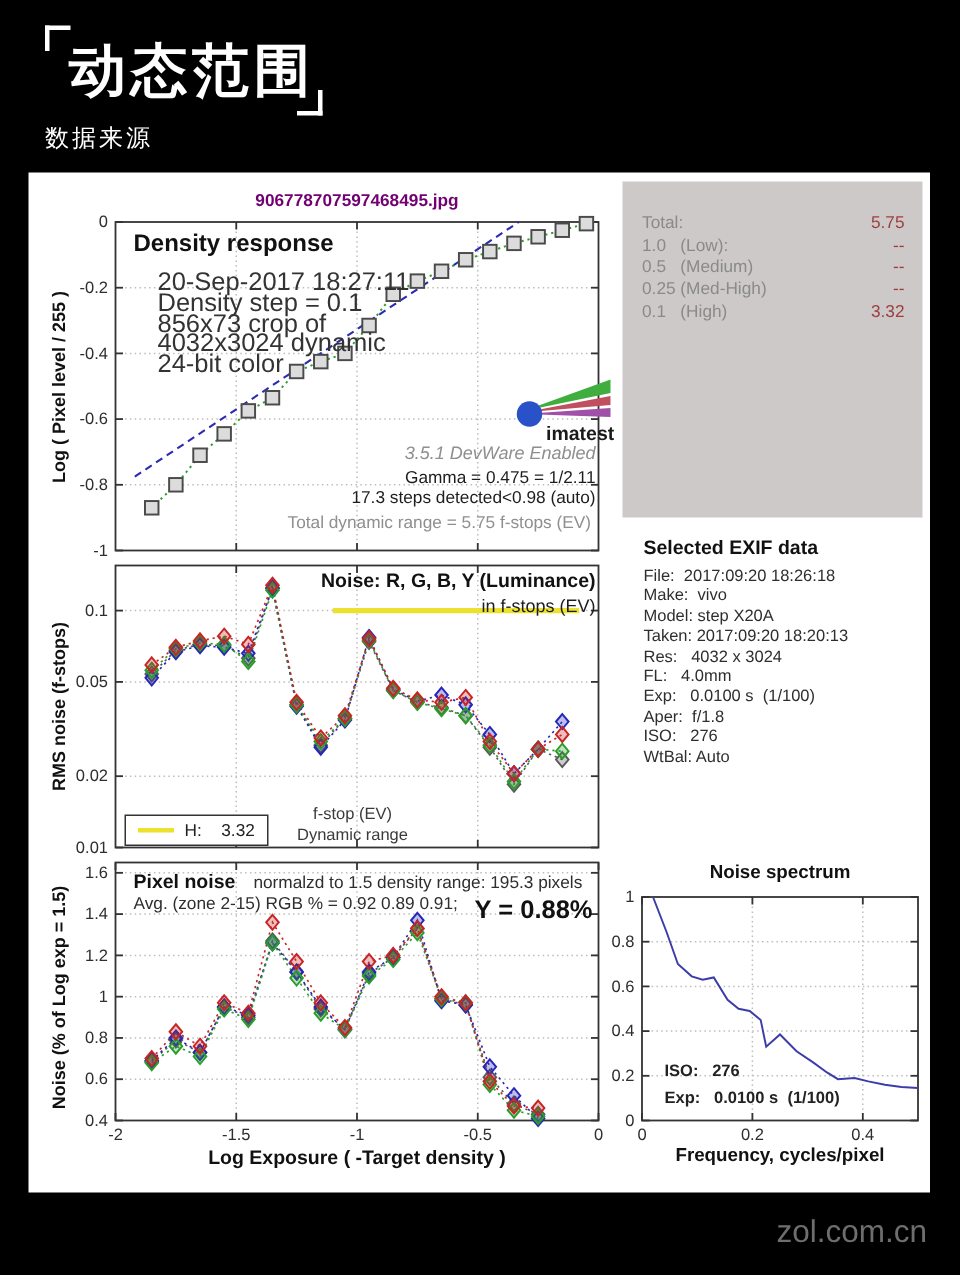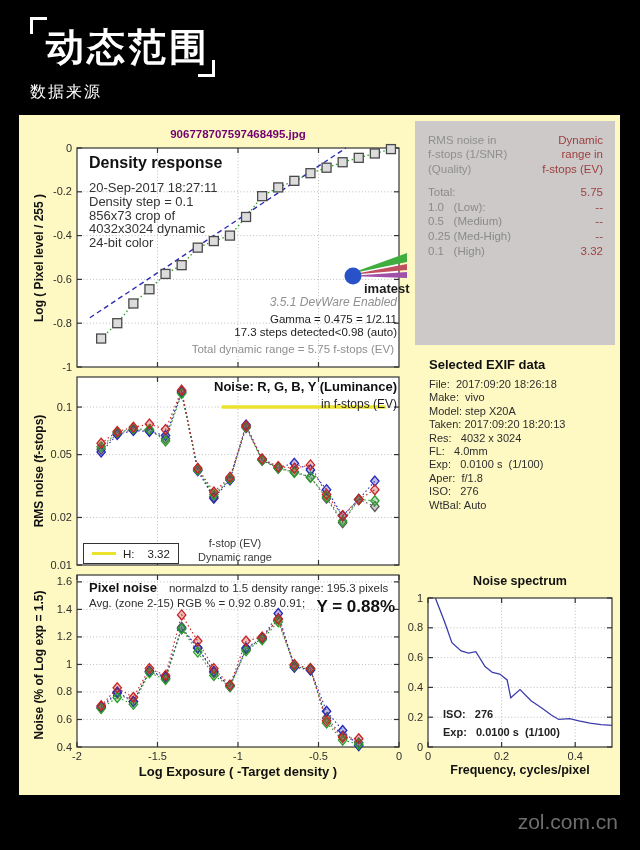--- a/index.html
+++ b/index.html
@@ -6,24 +6,24 @@
   body{width:640px;height:850px;position:relative;overflow:hidden;
        font-family:"Liberation Sans","DejaVu Sans",sans-serif;}
   .abs{position:absolute;}
   
   .page-title{color:#fff;font-size:38px;font-weight:bold;letter-spacing:3px;}
   .page-subtitle{color:#fff;font-size:16px;letter-spacing:2px;}
   .br-tl{width:14px;height:14px;border-left:3px solid #fff;border-top:3px solid #fff;}
   .br-br{width:14px;height:14px;border-right:3px solid #fff;border-bottom:3px solid #fff;}
   .watermark{color:#6e6e6e;font-size:21px;}
   
-  .panel{left:19px;top:115px;width:601px;height:680px;background:#fef9c3;}
+  .panel{left:19px;top:115px;width:601px;height:680px;background:#ffffff;}
   .fname{font-weight:bold;font-size:11.5px;color:#720072;text-align:center;}
   .chart-title{font-weight:bold;font-size:16px;color:#111;}
-  .info{font-size:13px;color:#333;line-height:13.8px;white-space:pre;}
+  .info{font-size:17px;color:#333;line-height:13.8px;white-space:pre;margin-left:16px;}
   .rlabel{font-size:11.5px;text-align:right;}
   .gray{color:#8f8f8f;}
   .dark{color:#1d1d1d;}
   .ital{font-style:italic;}
   .ylab{font-weight:bold;font-size:12px;color:#111;text-align:center;width:170px;
         transform:rotate(-90deg);}
   .xlab{font-weight:bold;font-size:13px;color:#111;text-align:center;}
   .ann{font-size:11px;color:#3a3a3a;text-align:center;line-height:14px;}
   .legend{border:1px solid #333;background:#fff;display:flex;align-items:center;
           gap:7px;padding:0 8px;font-size:11.5px;color:#222;}
@@ -371,32 +371,20 @@
     <span style="font-size:11.5px;color:#2e2e2e">normalzd to 1.5 density range: 195.3 pixels</span>
   </div>
   <div class="abs" style="left:70px;top:482px;width:306px;display:flex;justify-content:space-between;align-items:flex-start">
     <span style="font-size:11.5px;color:#2e2e2e">Avg. (zone 2-15) RGB % = 0.92  0.89  0.91;</span>
     <span style="font-size:17px;font-weight:bold;color:#111">Y = 0.88%</span>
   </div>
   <div class="abs ylab" style="left:-65px;top:543px">Noise (% of Log exp = 1.5)</div>
   <div class="abs xlab" style="left:69px;top:649px;width:300px">Log Exposure ( -Target density )</div>
 
   <div class="abs rmsbox" style="left:396px;top:6px;width:200px;height:224px">
-    <div class="rms-head">
-      <div id="rms-left" class="gray">
-          <div>RMS noise in</div>
-          <div>f-stops (1/SNR)</div>
-          <div>(Quality)</div>
-        </div>
-      <div id="rms-right" class="redtxt" style="text-align:right">
-          <div>Dynamic</div>
-          <div>range in</div>
-          <div>f-stops (EV)</div>
-        </div>
-    </div>
     <div id="rms-rows" style="margin-top:9px">
         <div class="rms-row"><span style="color: rgb(138, 138, 138);">Total:</span><span style="color: rgb(157, 63, 63);">5.75</span></div>
         <div class="rms-row"><span style="color: rgb(138, 138, 138);">1.0   (Low):</span><span style="color: rgb(157, 63, 63);">--</span></div>
         <div class="rms-row"><span style="color: rgb(138, 138, 138);">0.5   (Medium)</span><span style="color: rgb(157, 63, 63);">--</span></div>
         <div class="rms-row"><span style="color: rgb(138, 138, 138);">0.25 (Med-High)</span><span style="color: rgb(157, 63, 63);">--</span></div>
         <div class="rms-row"><span style="color: rgb(138, 138, 138);">0.1   (High)</span><span style="color: rgb(157, 63, 63);">3.32</span></div>
       </div>
   </div>
 
   <div class="abs exif-heading" style="left:410px;top:242px">Selected EXIF data</div>

